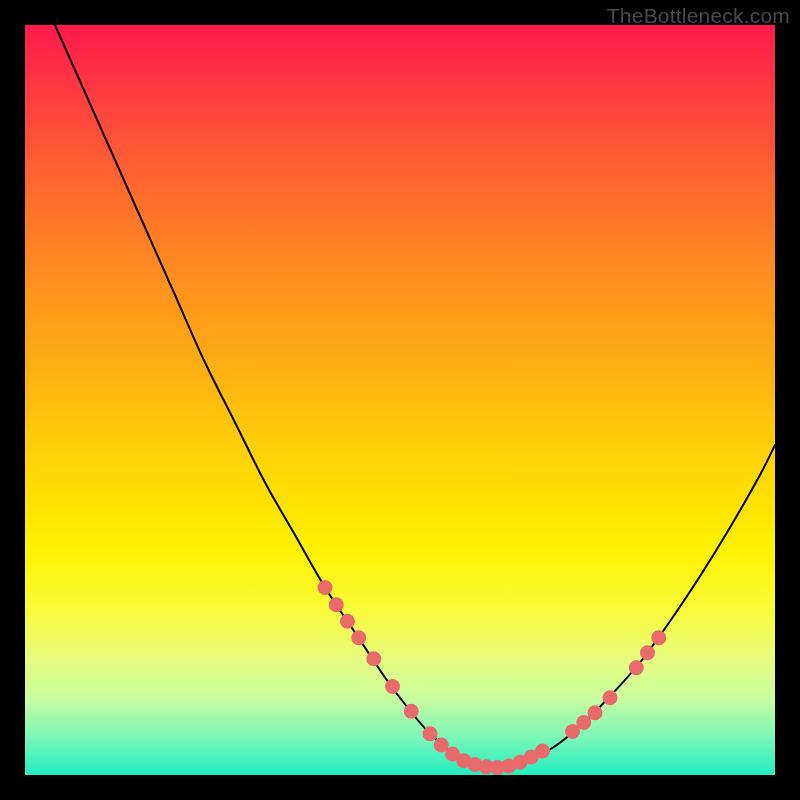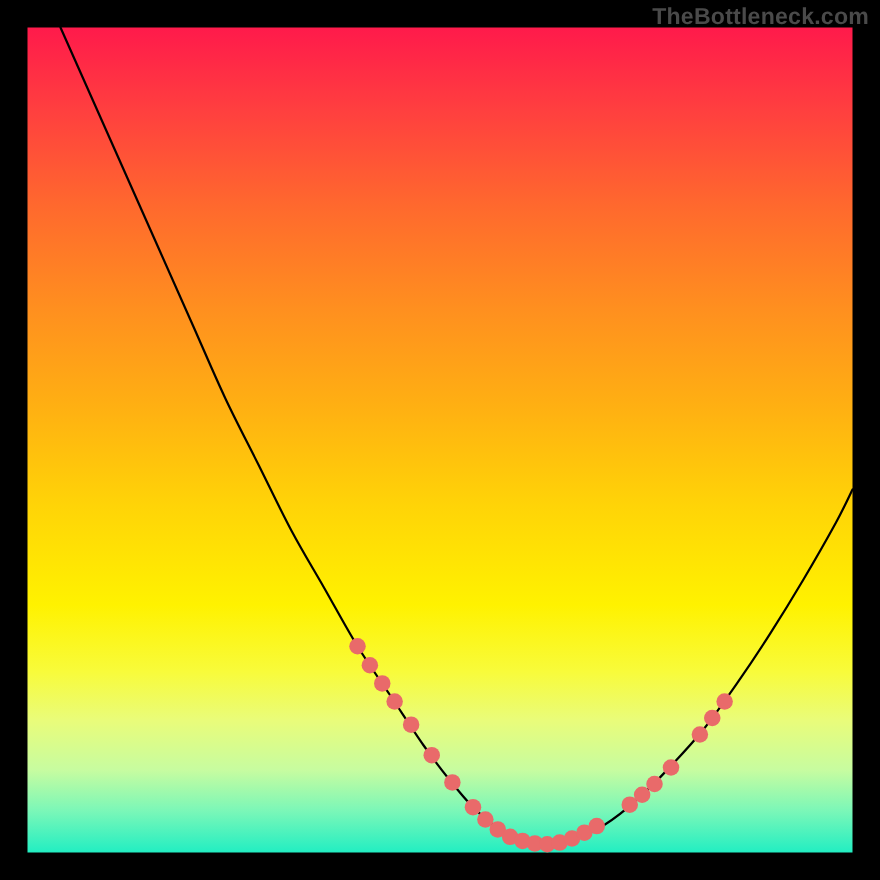--- a/index.html
+++ b/index.html
@@ -31,21 +31,21 @@
       #7af7b8 95%,
       #22eec2 100%
     );
   }
   .watermark {
     position: absolute;
     top: 4px;
     right: 10px;
     color: #4a4a4a;
     font-size: 21px;
-    font-weight: 700;
+    font-weight: 400;
     letter-spacing: 0.2px;
     user-select: none;
   }
   svg.plot {
     position: absolute;
     left: 25px;
     top: 25px;
     width: 750px;
     height: 750px;
     overflow: visible;

